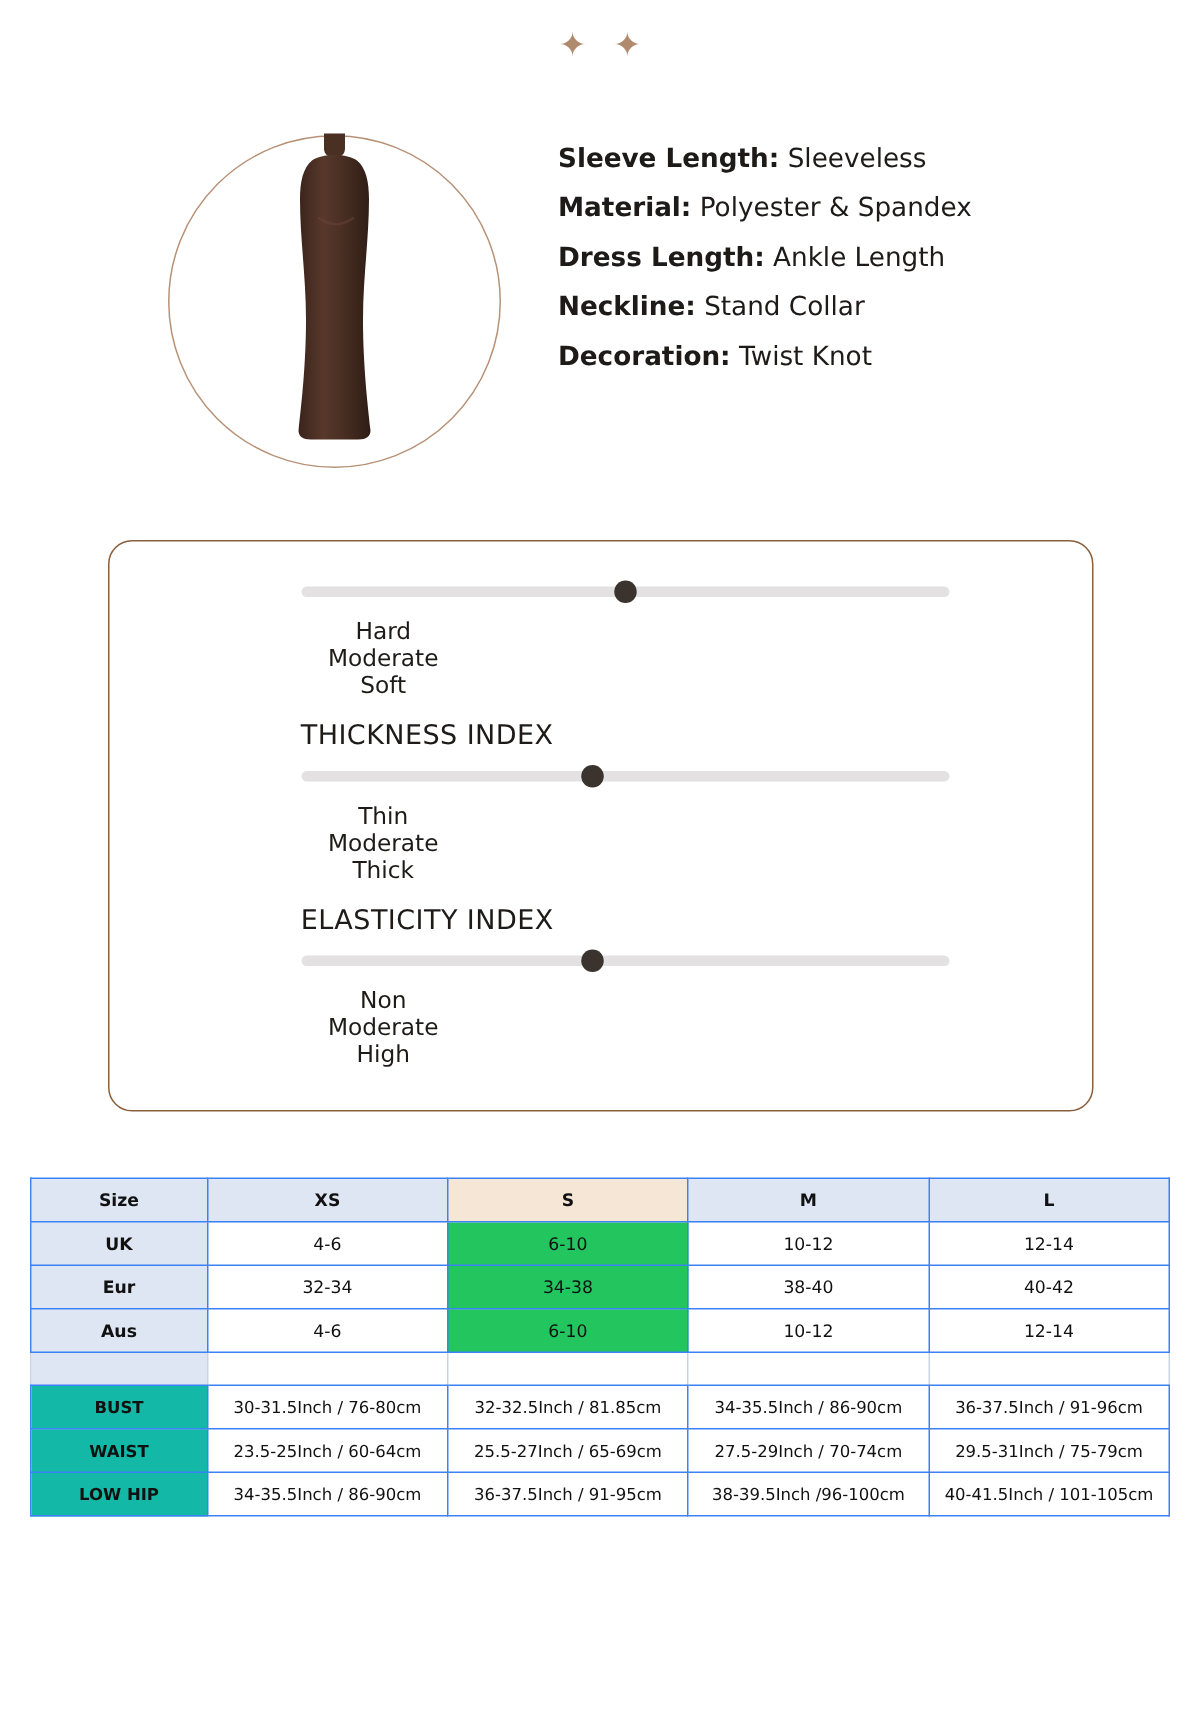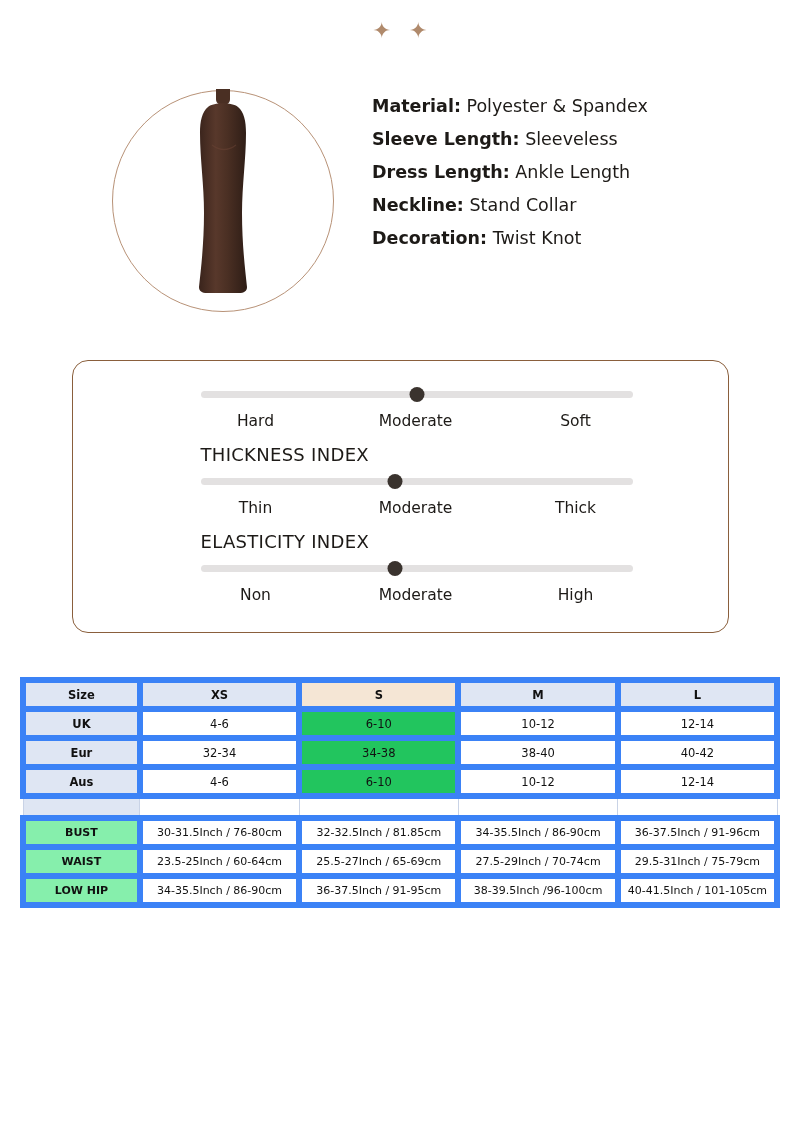--- a/index.html
+++ b/index.html
@@ -121,50 +121,51 @@
     transform: translateX(-50%);
   }
   .slider-ticks {
     display: flex;
     justify-content: space-between;
     width: 470px;
     margin-left: 108px;
     margin-top: 13px;
     font-size: 15.5px;
     color: #1d1a17;
+    flex-direction: column;
   }
   .slider-ticks span { width: 150px; text-align: center; }
 
   
   .table-wrap {
     margin: 44px 20px 0 20px;
     width: 760px;
   }
   table {
     border-collapse: collapse;
     width: 100%;
     table-layout: fixed;
   }
   td, th {
-    border: 6px solid #3b82f6;
+    border: 1px solid #3b82f6;
     text-align: center;
     font-size: 11.5px;
     color: #111;
     height: 29px;
     padding: 0 2px;
     font-weight: normal;
   }
   .hdr-cell { background: #dfe6f3; font-weight: bold; font-size: 11.5px; }
   .lbl-cell { background: #dfe6f3; font-weight: bold; font-size: 11.5px; }
   .col-s { background: #22c55e; }
   .col-s-hdr { background: #f5e6d5; font-weight: bold; }
   .spacer-row td { height: 22px; border-left: 1px solid #c9d3e6; border-right: 1px solid #c9d3e6; }
   .spacer-row td.lbl-cell { background: #dfe6f3; }
   .spacer-row td.plain { background: #ffffff; }
-  .meas-lbl { background: #86efac; font-weight: bold; font-size: 11px; }
+  .meas-lbl { background: #14b8a6; font-weight: bold; font-size: 11px; }
   .meas-cell { font-size: 11px; }
   .col1 { width: 15.5%; }
 </style>
 </head>
 <body>
 
 <div class="title-row">
   <span class="spark">✦</span>
   <span class="spark">✦</span>
 </div>
@@ -182,26 +183,26 @@
         </linearGradient>
       </defs>
       <path d="M26 4 h14 v10 c0 4 -3 6 -7 6 s-7 -2 -7 -6 z" fill="#4a2f23"></path>
       <path d="M18 22 c6 -5 24 -5 30 0 c6 5 8 14 8 26 c0 26 -4 52 -4 80 c0 30 3 56 5 74 c0 4 -3 6 -8 6 h-32 c-5 0 -8 -2 -8 -6 c2 -18 5 -44 5 -74 c0 -28 -4 -54 -4 -80 c0 -12 2 -21 8 -26 z" fill="url(#g1)"></path>
       <path d="M22 60 c8 6 16 6 24 0" fill="none" stroke="#6b4435" stroke-width="1.5" opacity="0.5"></path>
     </svg>
   </div>
 
   <div class="specs">
     <div class="spec-line">
+      <span class="spec-key">Sleeve Length:</span>
+      <span class="spec-val">Sleeveless</span>
+    </div>
+    <div class="spec-line">
       <span class="spec-key">Material:</span>
       <span class="spec-val">Polyester &amp; Spandex</span>
-    </div>
-    <div class="spec-line">
-      <span class="spec-key">Sleeve Length:</span>
-      <span class="spec-val">Sleeveless</span>
     </div>
     <div class="spec-line">
       <span class="spec-key">Dress Length:</span>
       <span class="spec-val">Ankle Length</span>
     </div>
     <div class="spec-line">
       <span class="spec-key">Neckline:</span>
       <span class="spec-val">Stand Collar</span>
     </div>
     <div class="spec-line">

